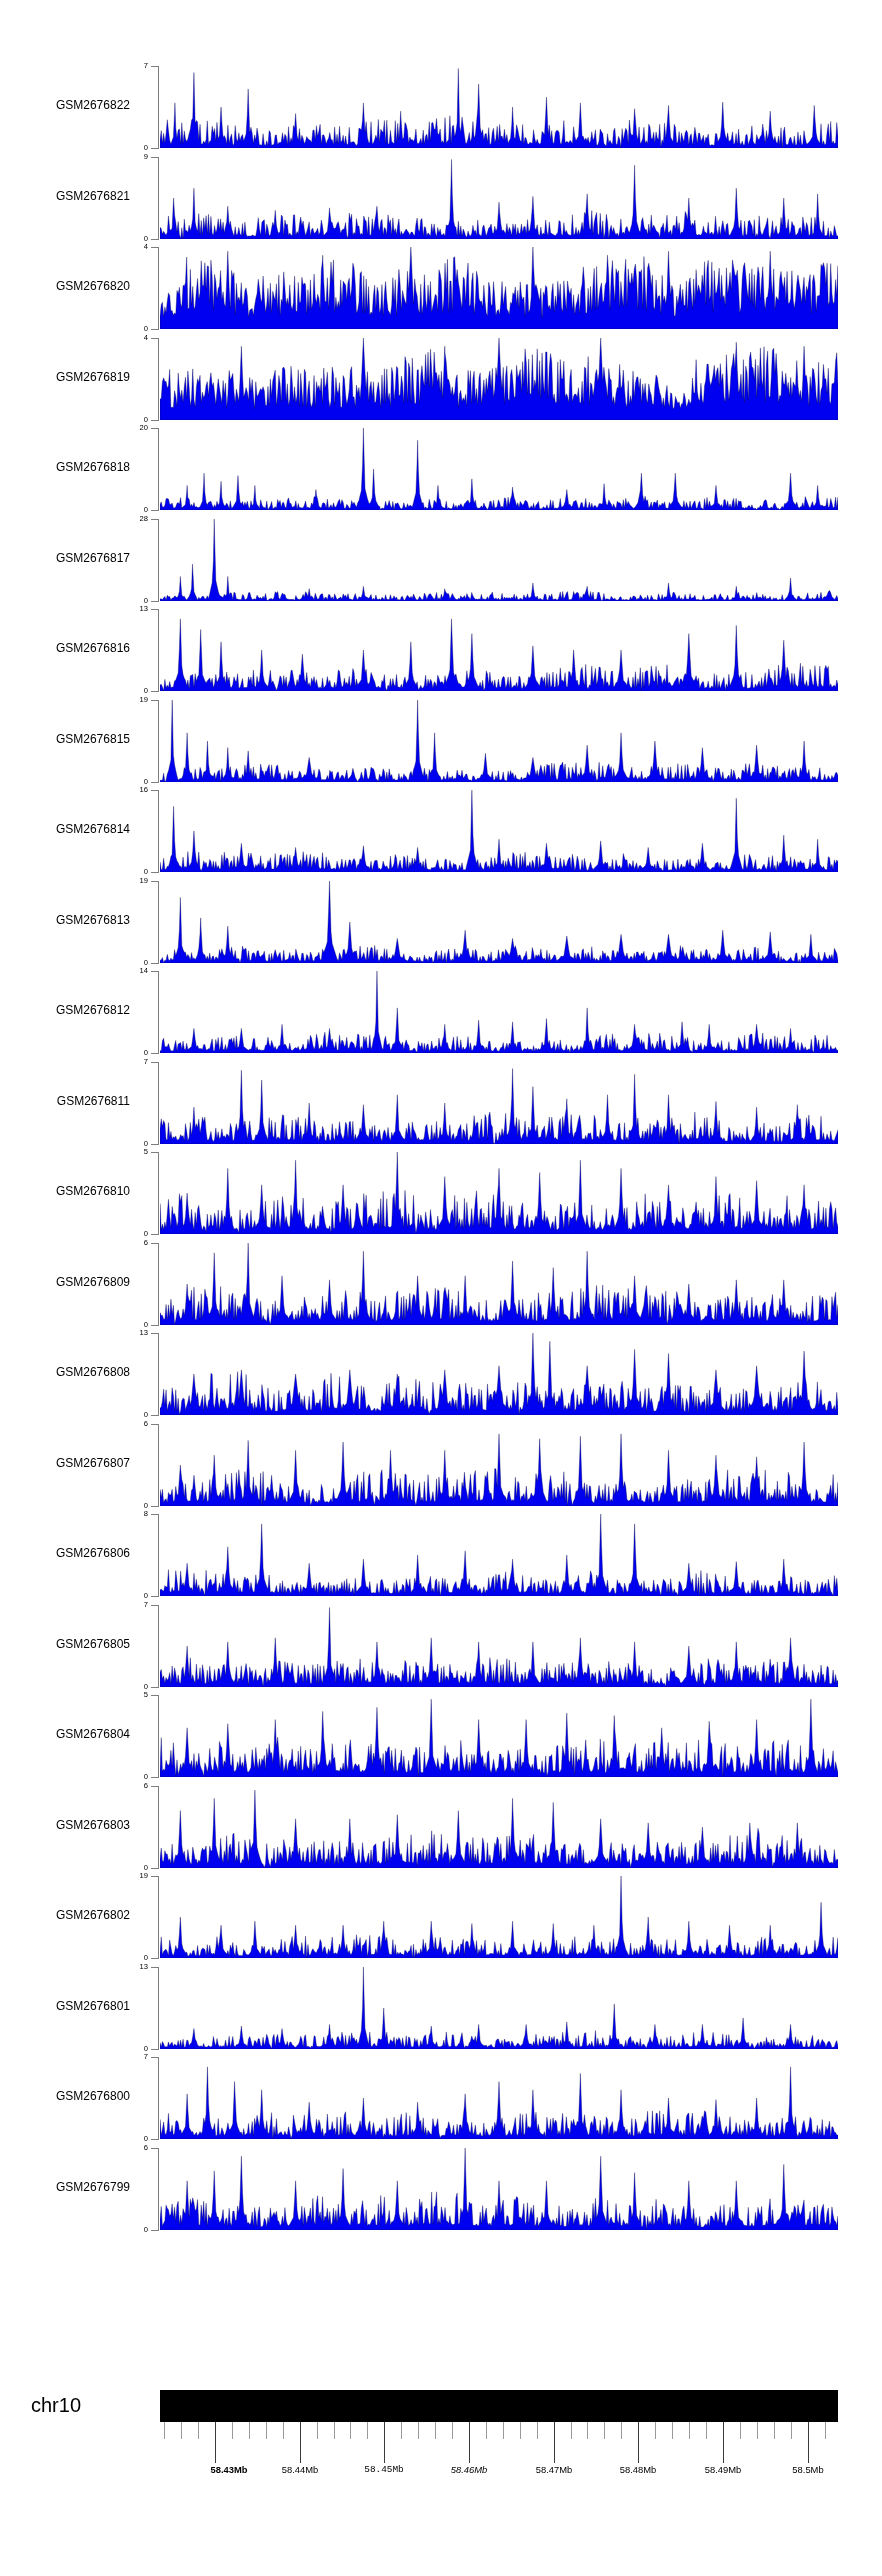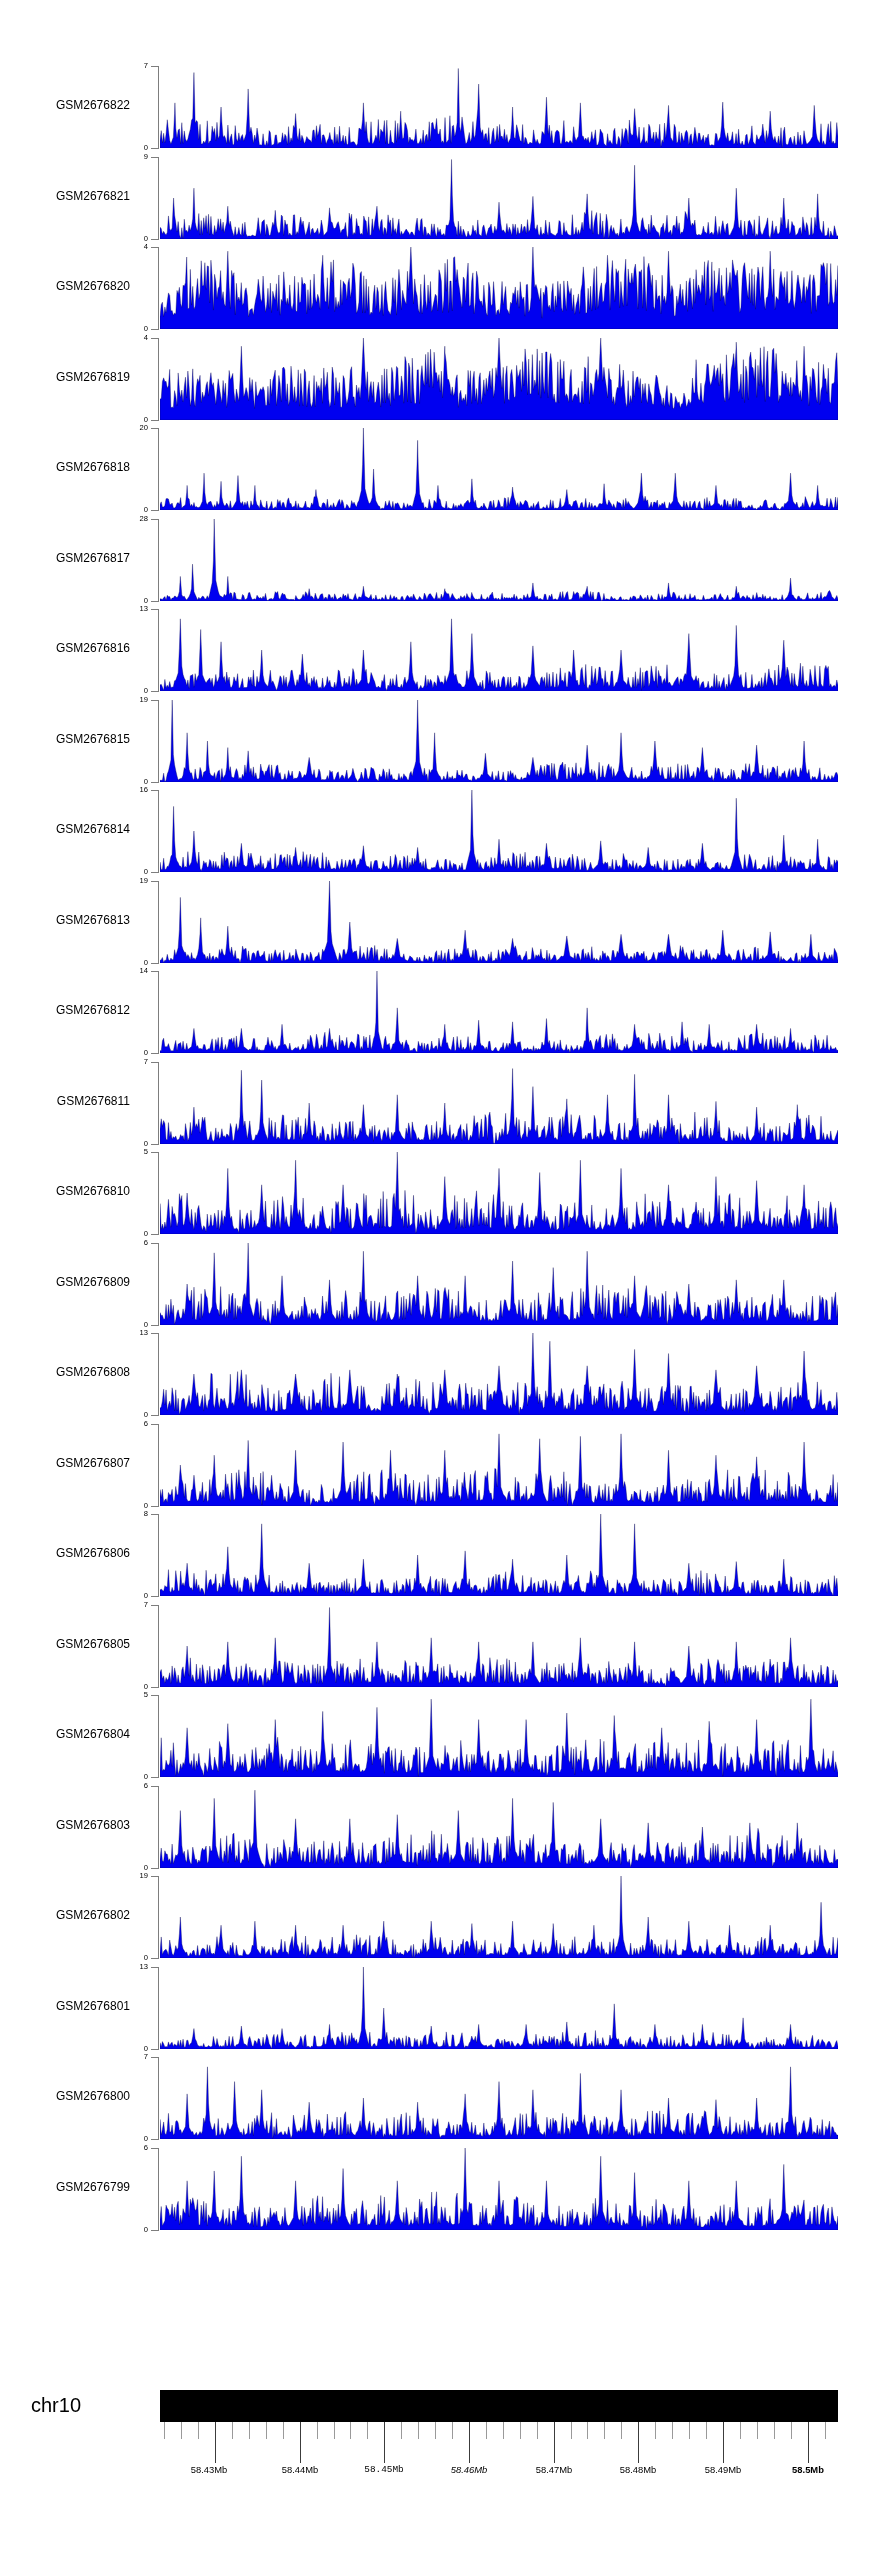--- a/index.html
+++ b/index.html
@@ -329,30 +329,30 @@
       <div class="mtick" style="left: 689px;"></div>
       <div class="mtick" style="left: 706px;"></div>
       <div class="mtick" style="left: 723px;"></div>
       <div class="mtick" style="left: 740px;"></div>
       <div class="mtick" style="left: 757px;"></div>
       <div class="mtick" style="left: 774px;"></div>
       <div class="mtick" style="left: 791px;"></div>
       <div class="mtick" style="left: 808px;"></div>
       <div class="mtick" style="left: 825px;"></div>
       <div class="Mtick" style="left: 215px;"></div>
-      <span class="Mlabel" style="left: 209px;">58.43Mb</span>
+      <span class="Mlabel" style="left: 229px; font-weight: bold;">58.43Mb</span>
       <div class="Mtick" style="left: 300px;"></div>
       <span class="Mlabel" style="left: 300px;">58.44Mb</span>
       <div class="Mtick" style="left: 384px;"></div>
       <span class="Mlabel" style="left: 384px; font-family: Liberation Mono, monospace;">58.45Mb</span>
       <div class="Mtick" style="left: 469px;"></div>
       <span class="Mlabel" style="left: 469px; font-style: italic;">58.46Mb</span>
       <div class="Mtick" style="left: 554px;"></div>
       <span class="Mlabel" style="left: 554px;">58.47Mb</span>
       <div class="Mtick" style="left: 638px;"></div>
       <span class="Mlabel" style="left: 638px;">58.48Mb</span>
       <div class="Mtick" style="left: 723px;"></div>
       <span class="Mlabel" style="left: 723px;">58.49Mb</span>
       <div class="Mtick" style="left: 808px;"></div>
-      <span class="Mlabel" style="left: 808px; font-weight: bold;">58.5Mb</span>
+      <span class="Mlabel" style="left: 808px;">58.5Mb</span>
     </div>
 </div>
 
 
 </body></html>

